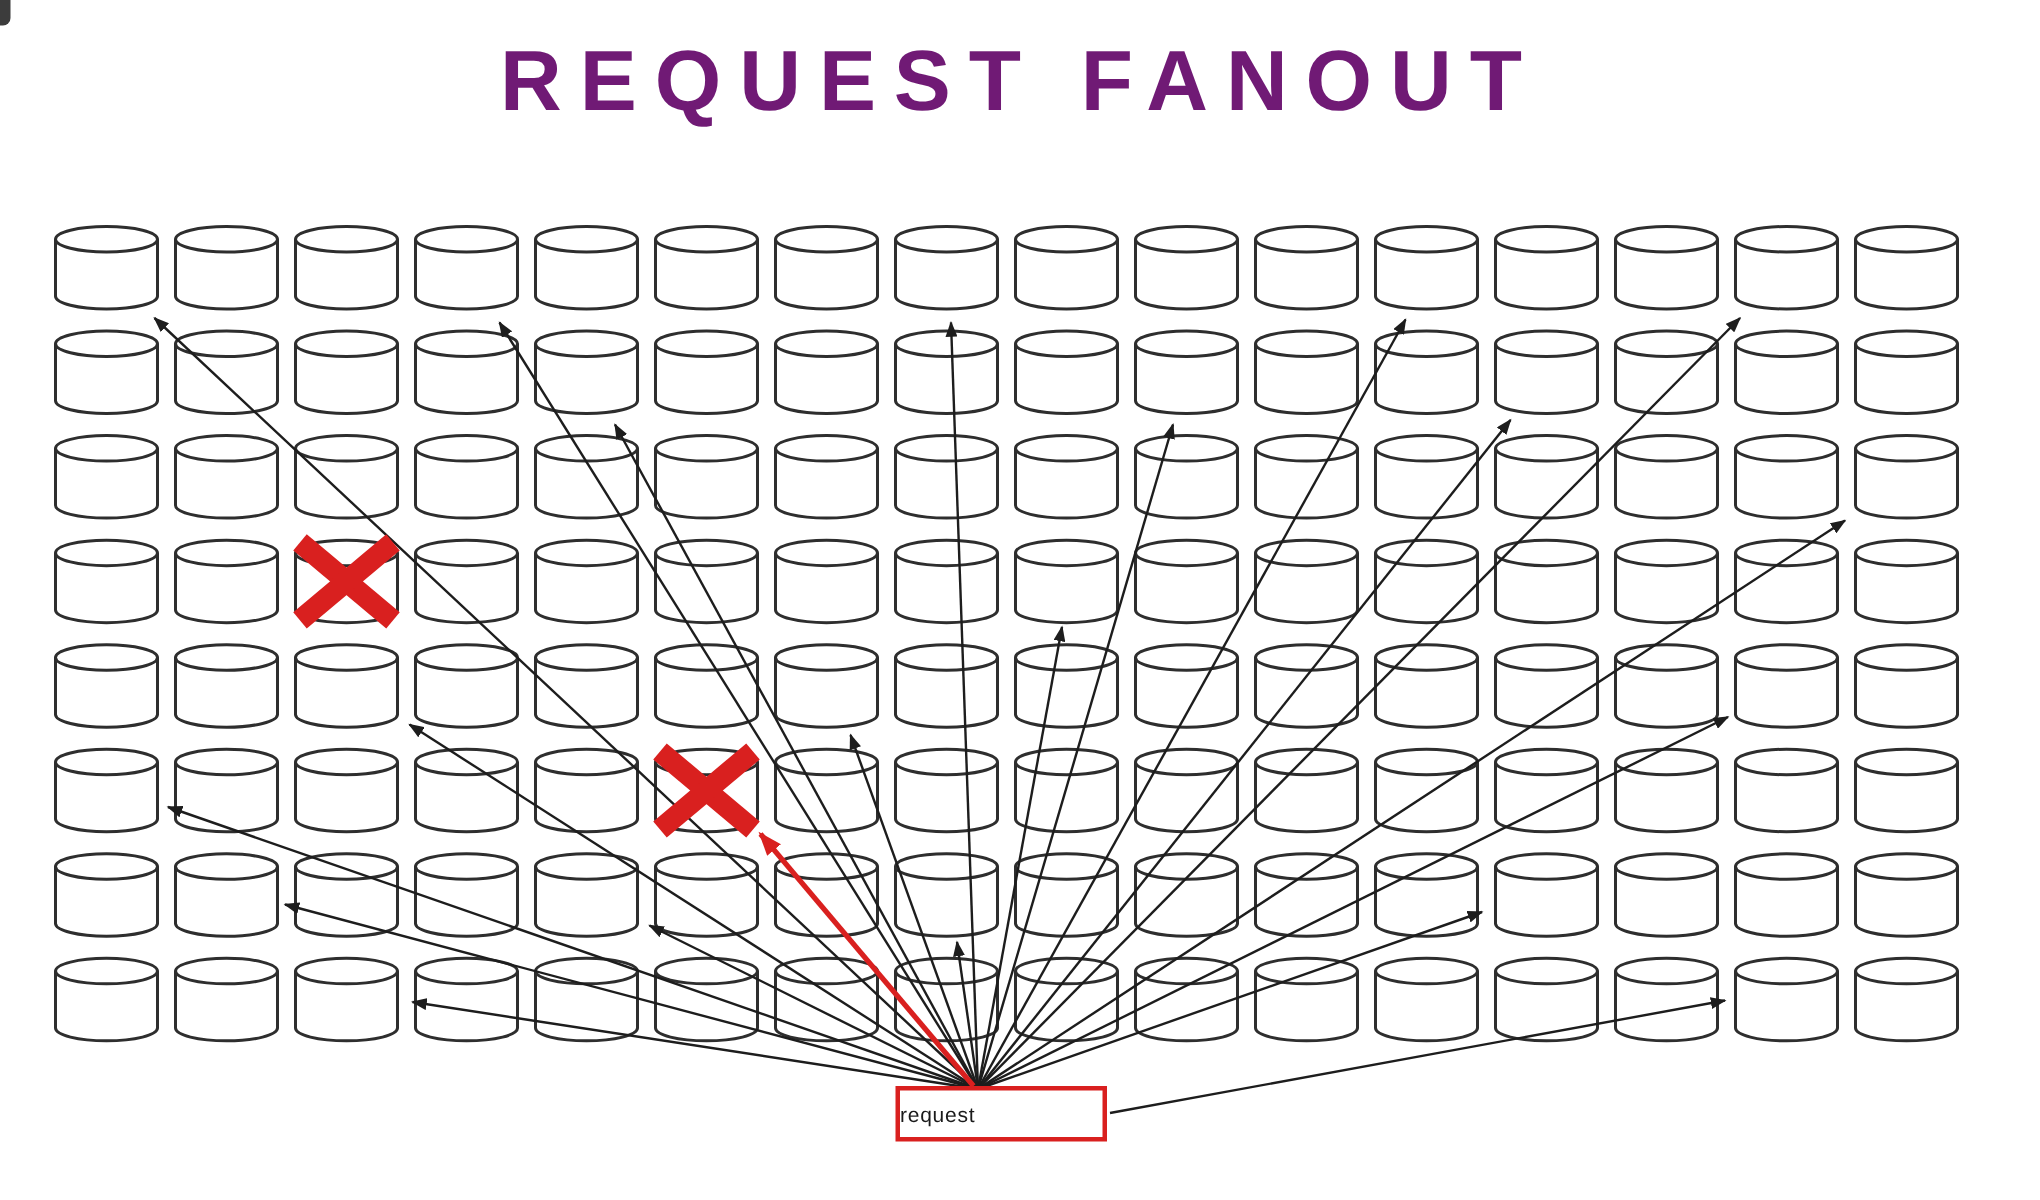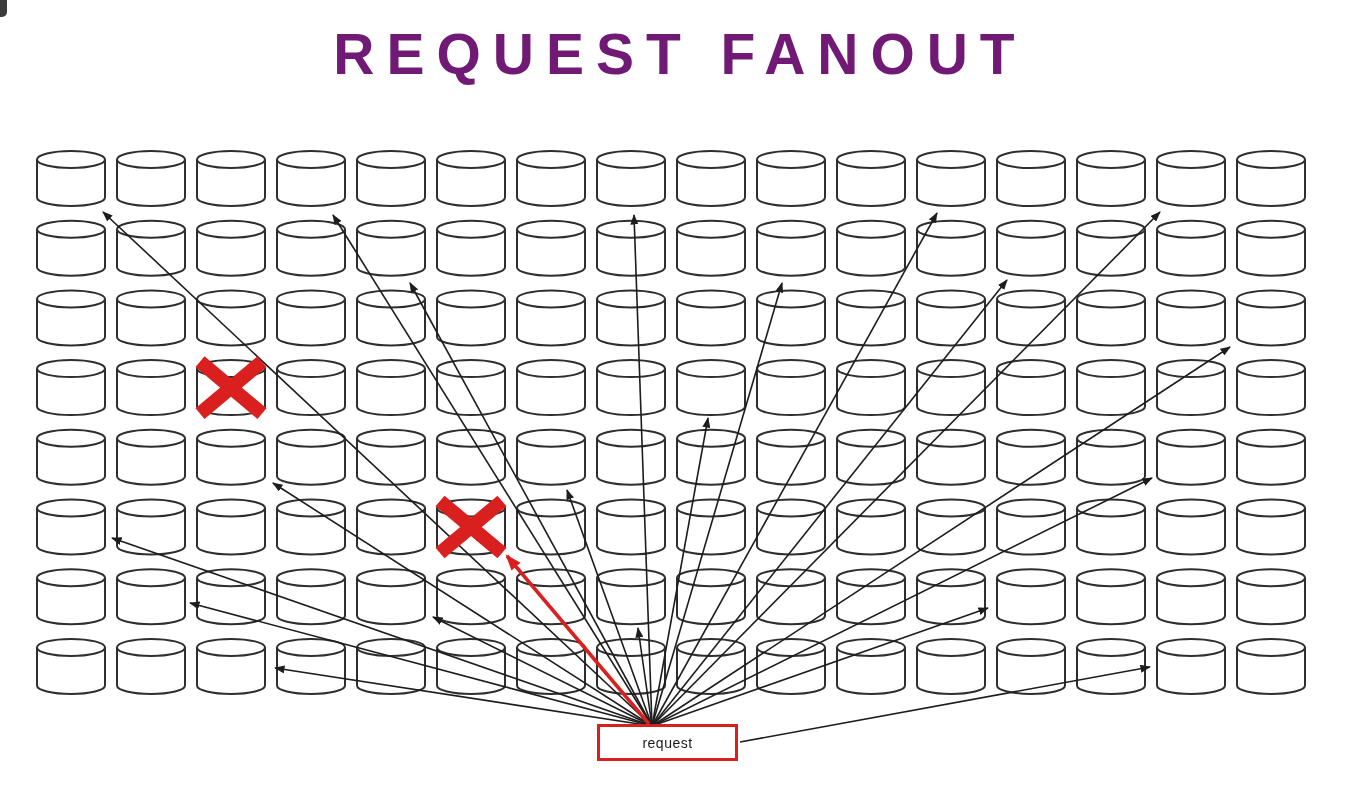--- a/index.html
+++ b/index.html
@@ -10,21 +10,21 @@
   .page-title{
     position:absolute;top:20px;left:0;width:1360px;
     text-align:center;font-size:57px;font-weight:bold;
     letter-spacing:0.21em;line-height:1.2;white-space:nowrap;
     user-select:none;
   }
   #fanout-svg{position:absolute;left:0;top:0;}
   .request-box{
     position:absolute;left:597px;top:724px;width:141px;height:37px;
     box-sizing:border-box;border:3px solid #d9201f;background:#ffffff;
-    display:flex;align-items:center;justify-content:center;
+    display:flex;align-items:center;
     font-size:14px;color:#1a1a1a;z-index:5;letter-spacing:0.5px;
   }
   .corner-artifact{
     position:absolute;left:0;top:0;width:7px;height:17px;
     background:#3c3c3c;border-bottom-right-radius:5px;
   }
 </style>
 </head>
 <body>
 

